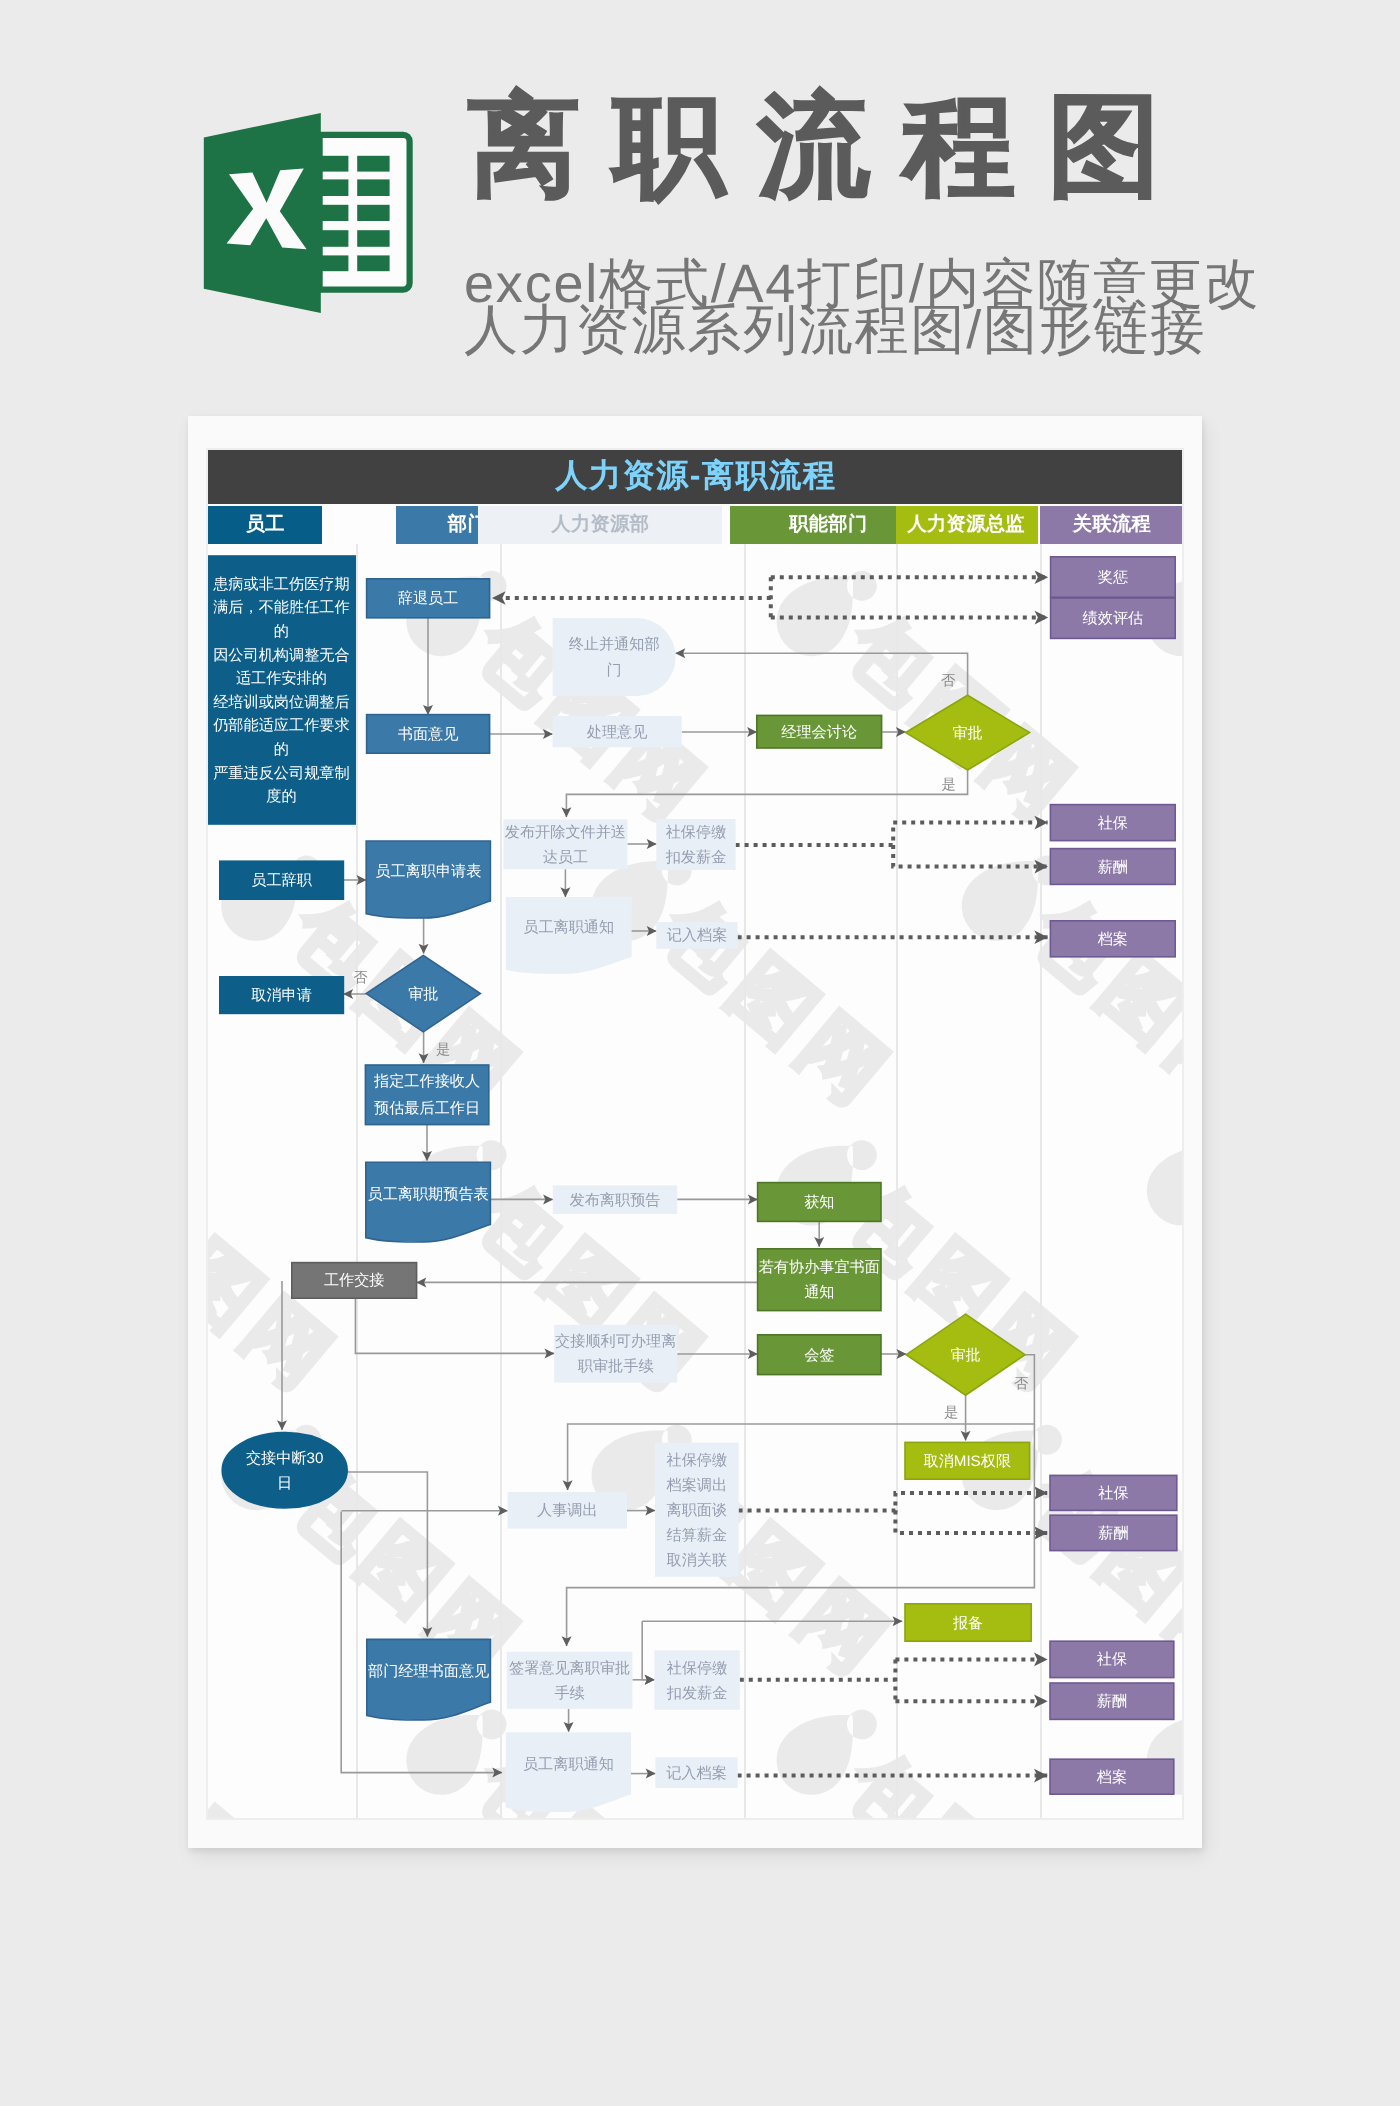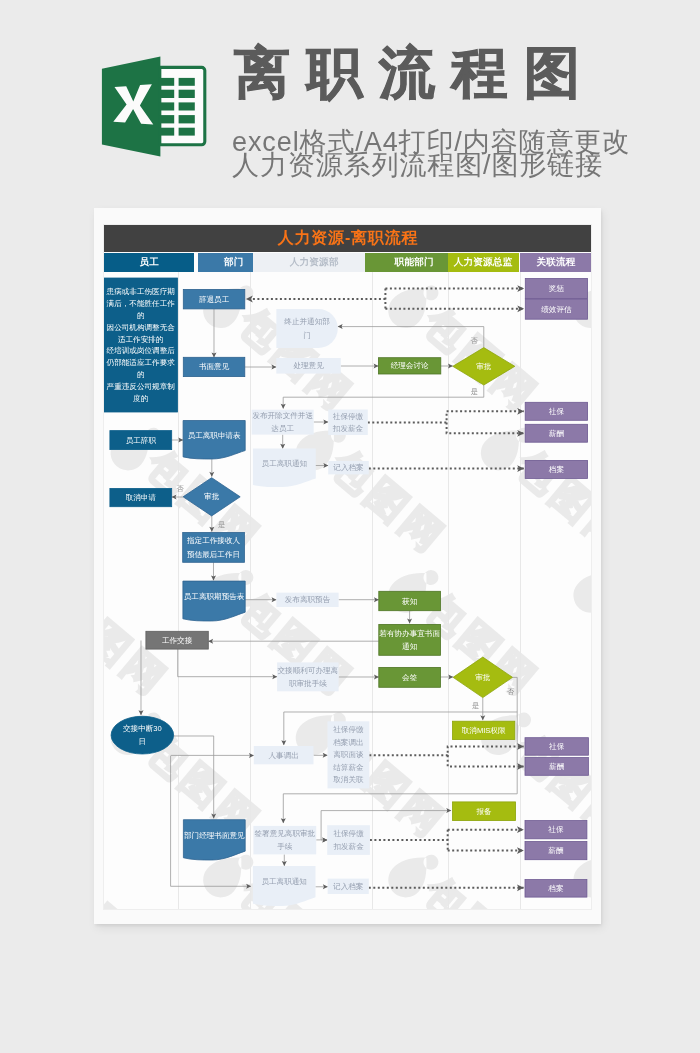--- a/index.html
+++ b/index.html
@@ -13,21 +13,21 @@
               -webkit-text-stroke:1px #5b5b5b;letter-spacing:16.5px;line-height:64px;white-space:nowrap;}
   .subtitle{position:absolute;left:232px;top:131px;font-size:27px;color:#767676;letter-spacing:0.9px;line-height:22.5px;white-space:nowrap;}
 
   
   .paper{position:absolute;left:94px;top:208px;width:507px;height:716px;background:#fafafa;
          box-shadow:0.5px 1.5px 3px rgba(0,0,0,0.08), 2px 4px 9px rgba(0,0,0,0.07);}
   .sheet{position:absolute;left:9.2px;top:16px;width:488.8px;height:686px;background:#fdfdfd;
          border:0.6px solid #eeeeee;box-sizing:border-box;overflow:hidden;}
 
   
-  .ttl{position:absolute;left:0;top:0;width:487.6px;height:27.4px;background:#414141;color:#f97316;
+  .ttl{position:absolute;left:0;top:0;width:487.6px;height:27.4px;background:#414141;color:#7dd3fc;
        font-size:16px;font-weight:bold;display:flex;align-items:center;justify-content:center;letter-spacing:0.8px;}
   .hdr{position:absolute;top:27.7px;height:19.3px;display:flex;align-items:center;justify-content:center;
        color:#fff;font-size:9.6px;font-weight:bold;letter-spacing:0.2px;}
   .lane{position:absolute;top:47px;bottom:0;width:0.7px;background:#e8e8e8;}
   svg.flow{position:absolute;left:0;top:47px;width:487.6px;height:638px;}
   svg.wm{position:absolute;left:0;top:47px;width:487.6px;height:638px;}
 </style>
 </head>
 <body>
 
@@ -54,23 +54,23 @@
   <div class="subtitle">
     <div>excel格式/A4打印/内容随意更改</div>
     <div>人力资源系列流程图/图形链接</div>
   </div>
 
   <div class="paper">
    <div class="sheet">
 
     <div class="ttl">人力资源-离职流程</div>
 
-    <div class="hdr" style="left:0px;width:90px;background:#065d88;">员工</div>
+    <div class="hdr" style="left:0px;width:57px;background:#065d88;">员工</div>
     <div class="hdr" style="left:73.7px;width:71.7px;background:#3b79a8;margin-left:20px;">部门</div>
-    <div class="hdr" style="left:149px;width:122px;background:#edf0f4;color:#b4bcc7;">人力资源部</div>
+    <div class="hdr" style="left:135px;width:122px;background:#edf0f4;color:#b4bcc7;">人力资源部</div>
     <div class="hdr" style="left:261px;width:98px;background:#699636;">职能部门</div>
     <div class="hdr" style="left:343.4px;width:71px;background:#a5bc10;">人力资源总监</div>
     <div class="hdr" style="left:415.7px;width:72.3px;background:#8c79a8;text-align:right;">关联流程</div>
 
     <svg class="wm" viewBox="0 0 487.6 641">
       <defs>
         <g id="wmunit">
           <g transform="rotate(40)">
             <path d="M27.5,6 a7.5,7.5 0 1 1 -0.1,0 Z M21,13 C10,21 2,32 2,43.5 a17.5,17.5 0 1 0 35,0 C37,33 31,24 21,13 Z M19.5,32 a11,11 0 1 0 0.1,0 Z" fill="#eaeaea"></path>
             <text x="42" y="46" font-size="40" font-weight="bold" fill="none" stroke="#eaeaea" stroke-width="2.6" letter-spacing="5">包图网</text>

